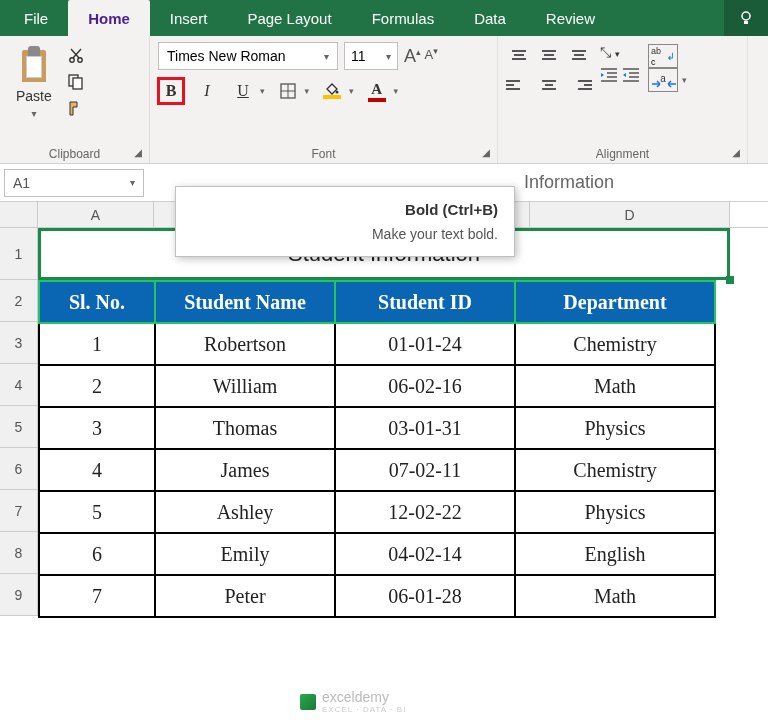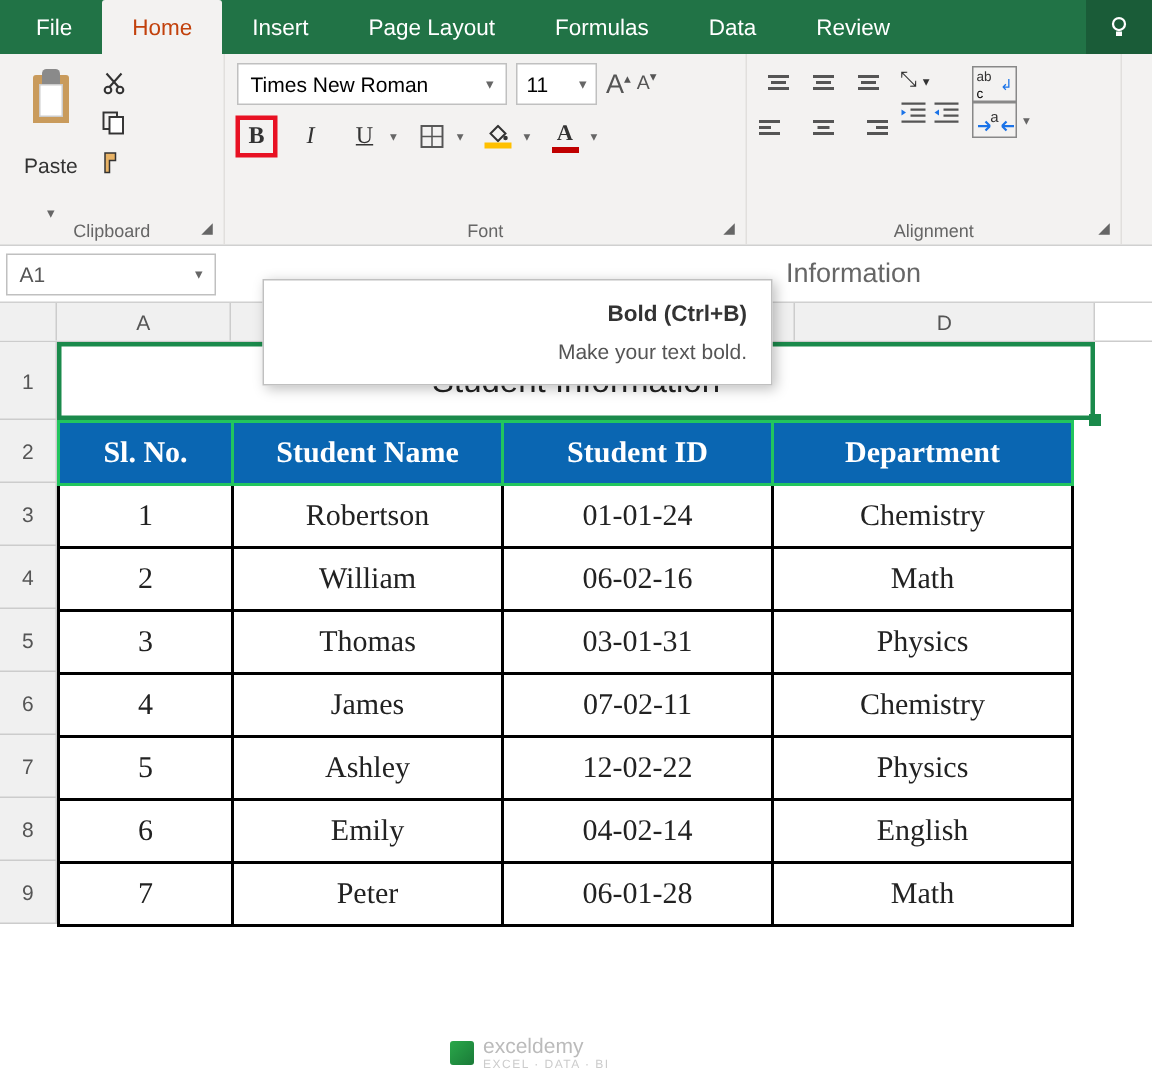--- a/index.html
+++ b/index.html
@@ -1,32 +1,32 @@
 <!DOCTYPE html>
 <html><head>
 <meta charset="utf-8">
 <style>
 * { box-sizing: border-box; margin: 0; padding: 0; font-family: "Segoe UI", Arial, sans-serif; }
 body { width: 768px; height: 728px; background: #fff; overflow: hidden; position: relative; }
 
 
 .tabstrip { display: flex; height: 36px; background: #217346; color: #fff; align-items: stretch; padding-left: 4px; }
 .tab { padding: 0 20px; display: flex; align-items: center; font-size: 15px; cursor: pointer; }
-.tab.active { background: #f3f2f1; color: #c2410c; font-weight: 400; border-top-left-radius: 2px; border-top-right-radius: 2px; }
+.tab.active { background: #f3f2f1; color: #4c1d95; font-weight: 700; border-top-left-radius: 2px; border-top-right-radius: 2px; }
 .tell-me { margin-left: auto; background: #1a5c38; width: 44px; display: flex; align-items: center; justify-content: center; }
 
 
 .ribbon { display: flex; background: #f3f2f1; border-bottom: 1px solid #d0d0d0; height: 128px; }
 .group { position: relative; padding: 6px 8px 20px 8px; border-right: 1px solid #e1dfdd; display: flex; flex-direction: column; }
 .group-label { position: absolute; bottom: 2px; left: 0; right: 0; text-align: center; font-size: 12px; color: #666; }
 .group-launcher { position: absolute; bottom: 4px; right: 4px; width: 14px; height: 14px; color: #666; font-size: 10px; display: flex; align-items: center; justify-content: center; }
 
 
 .clipboard-body { display: flex; gap: 6px; align-items: flex-start; }
-.paste-btn { display: flex; flex-direction: column; align-items: center; padding: 4px 8px; gap: 20px; }
+.paste-btn { display: flex; flex-direction: column; align-items: center; padding: 4px 8px; gap: 6px; }
 .paste-icon { width: 32px; height: 36px; position: relative; }
 .paste-icon .board { position: absolute; top: 4px; left: 4px; right: 4px; bottom: 0; background: #c99b5c; border-radius: 2px 2px 0 0; }
 .paste-icon .clip { position: absolute; top: 0; left: 10px; width: 12px; height: 10px; background: #8a8a8a; border-radius: 3px 3px 0 0; }
 .paste-icon .sheet { position: absolute; top: 10px; left: 8px; width: 16px; height: 22px; background: #fff; border: 1px solid #ccc; }
 .paste-label { font-size: 14px; color: #333; }
 .paste-drop { font-size: 10px; color: #666; margin-top: -2px; }
 .clip-side { display: flex; flex-direction: column; gap: 6px; padding-top: 4px; }
 .small-icon { width: 20px; height: 20px; display: flex; align-items: center; justify-content: center; color: #555; }
 
 

